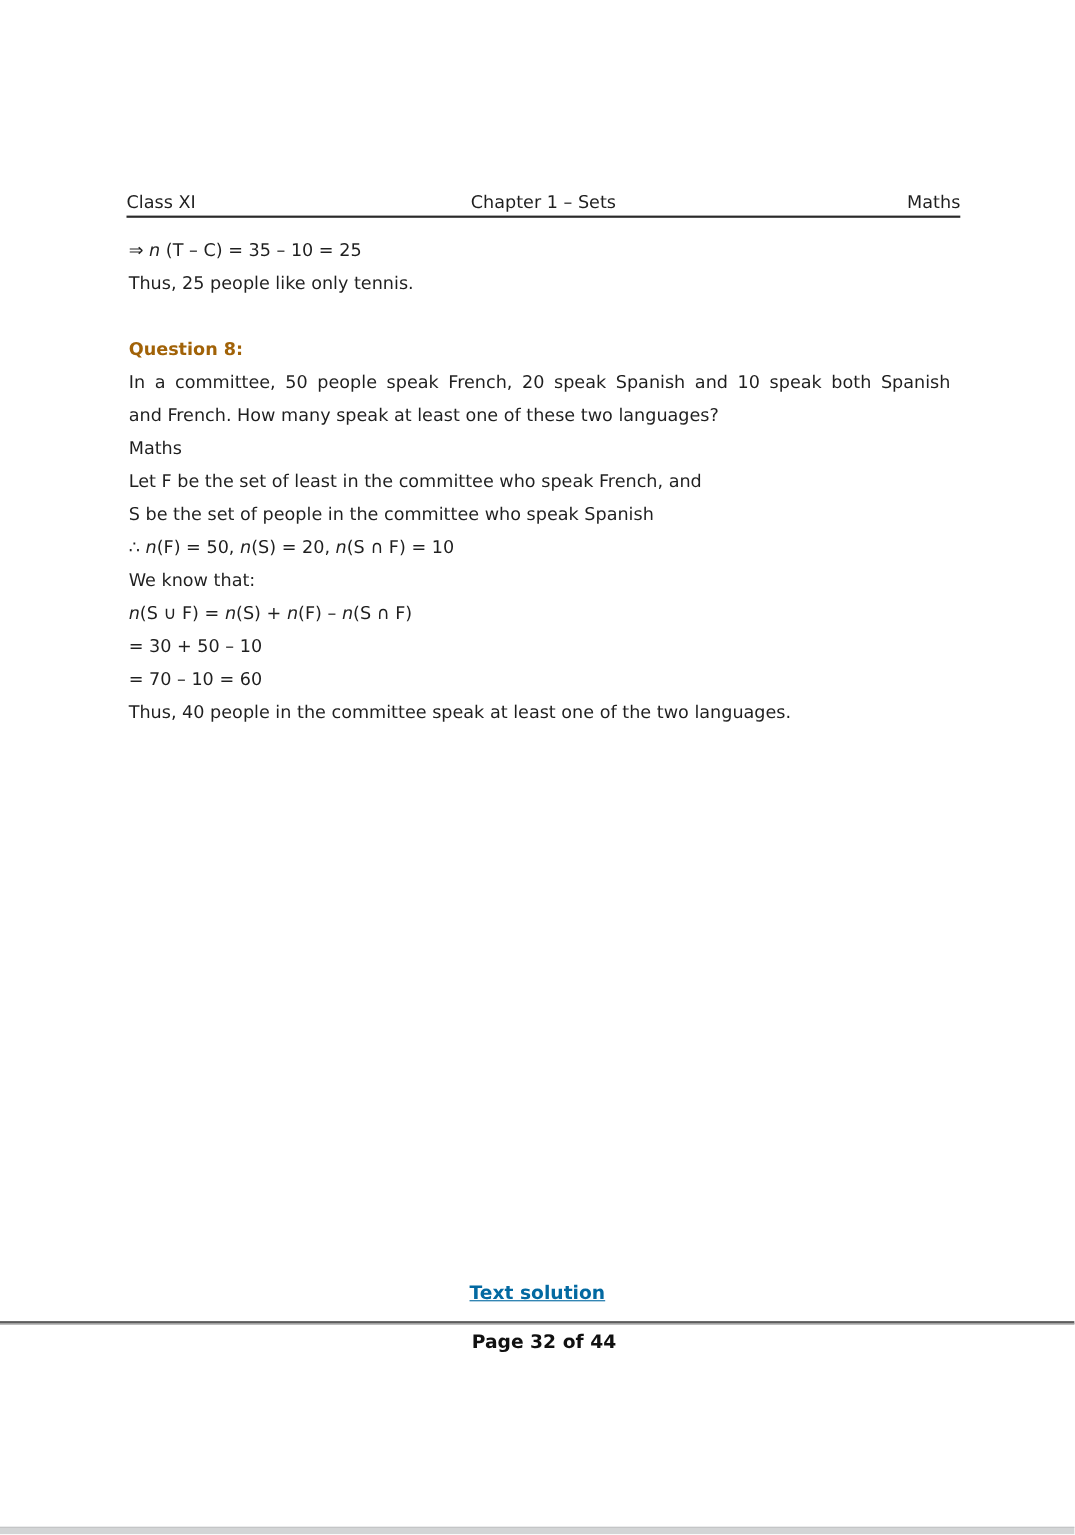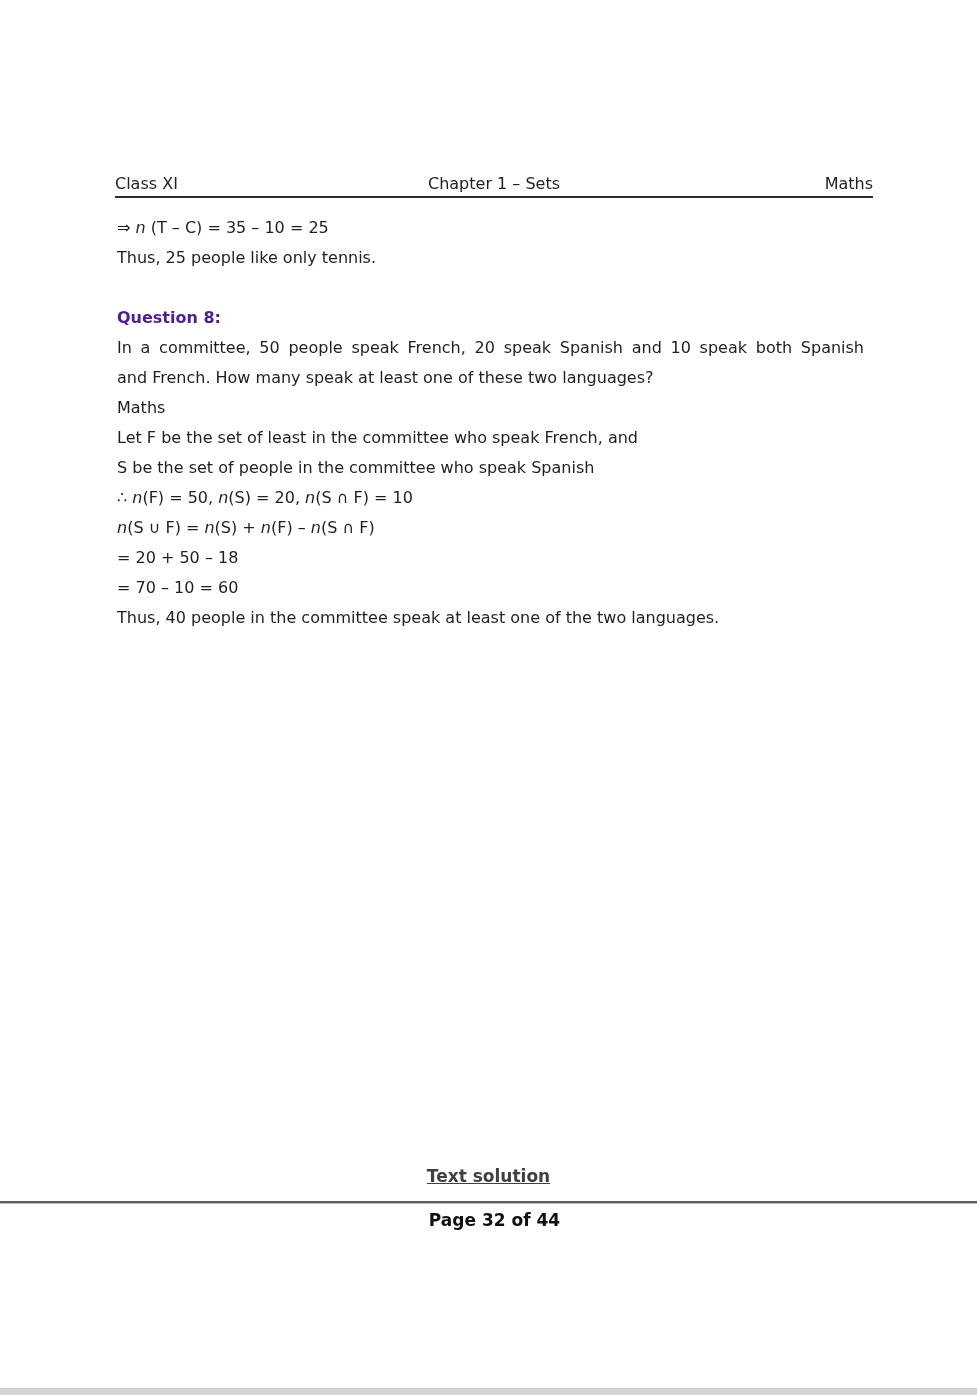--- a/index.html
+++ b/index.html
@@ -37,40 +37,40 @@
     font-size: 16px;
   }
   .line {
     height: 30px;
     line-height: 30px;
     white-space: nowrap;
   }
   .line.wrapok { white-space: normal; }
   .spacer { height: 30px; }
   .q-heading {
-    color: #4c1d95;
+    color: #a16207;
     font-weight: bold;
   }
   .justify {
     white-space: normal;
     text-align: justify;
     text-align-last: justify;
   }
   .math i { font-style: italic; }
   
   .text-solution {
     position: absolute;
     left: 0; right: 0;
     top: 1163px;
     height: 26px;
     line-height: 26px;
     text-align: center;
     font-size: 17px;
     font-weight: bold;
-    color: #404040;
+    color: #0369a1;
     text-decoration: underline;
     cursor: pointer;
   }
   .footer-rule {
     position: absolute;
     left: 0;
     top: 1201px;
     width: 977px;
     height: 3px;
     background: #5e5e5e;
@@ -116,22 +116,23 @@
     <div class="spacer"></div>
 
     <div class="line q-heading">Question 8:</div>
     <div class="line justify">In a committee, 50 people speak French, 20 speak Spanish and 10 speak both Spanish</div>
     <div class="line wrapok">and French. How many speak at least one of these two languages?</div>
     <div class="line">Maths</div>
 
     <div class="line math">Let F be the set of least in the committee who speak French, and</div>
     <div class="line math">S be the set of people in the committee who speak Spanish</div>
     <div class="line math">∴ <i>n</i>(F) = 50, <i>n</i>(S) = 20, <i>n</i>(S ∩ F) = 10</div>
+    <div class="line math">We know that:</div>
     <div class="line math"><i>n</i>(S ∪ F) = <i>n</i>(S) + <i>n</i>(F) – <i>n</i>(S ∩ F)</div>
-    <div class="line math">= 20 + 50 – 18</div>
+    <div class="line math">= 30 + 50 – 10</div>
     <div class="line math">= 70 – 10 = 60</div>
     <div class="line math">Thus, 40 people in the committee speak at least one of the two languages.</div>
 
   </div>
 
   <a class="text-solution">Text solution</a>
   <div class="footer-rule"></div>
   <div class="page-indicator">Page 32 of 44</div>
 
   <div class="hscrollbar"></div>

